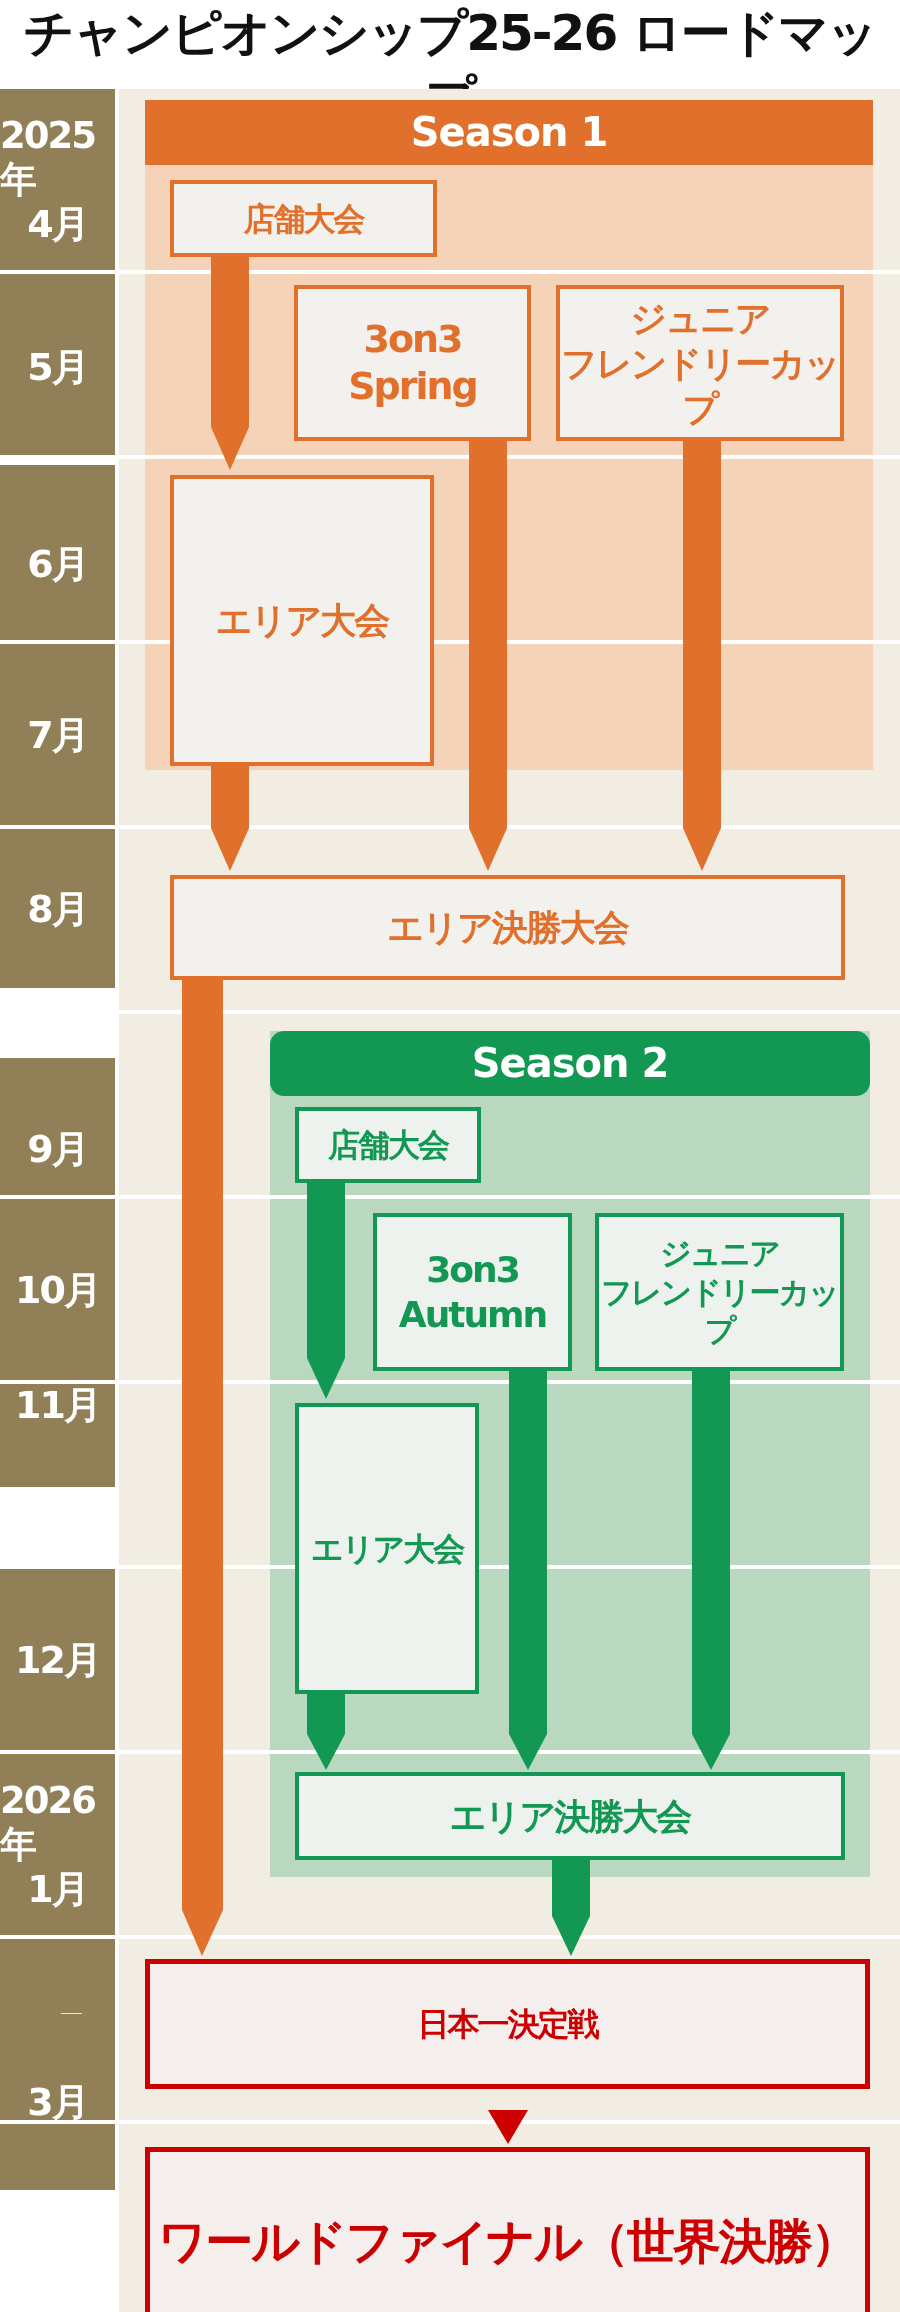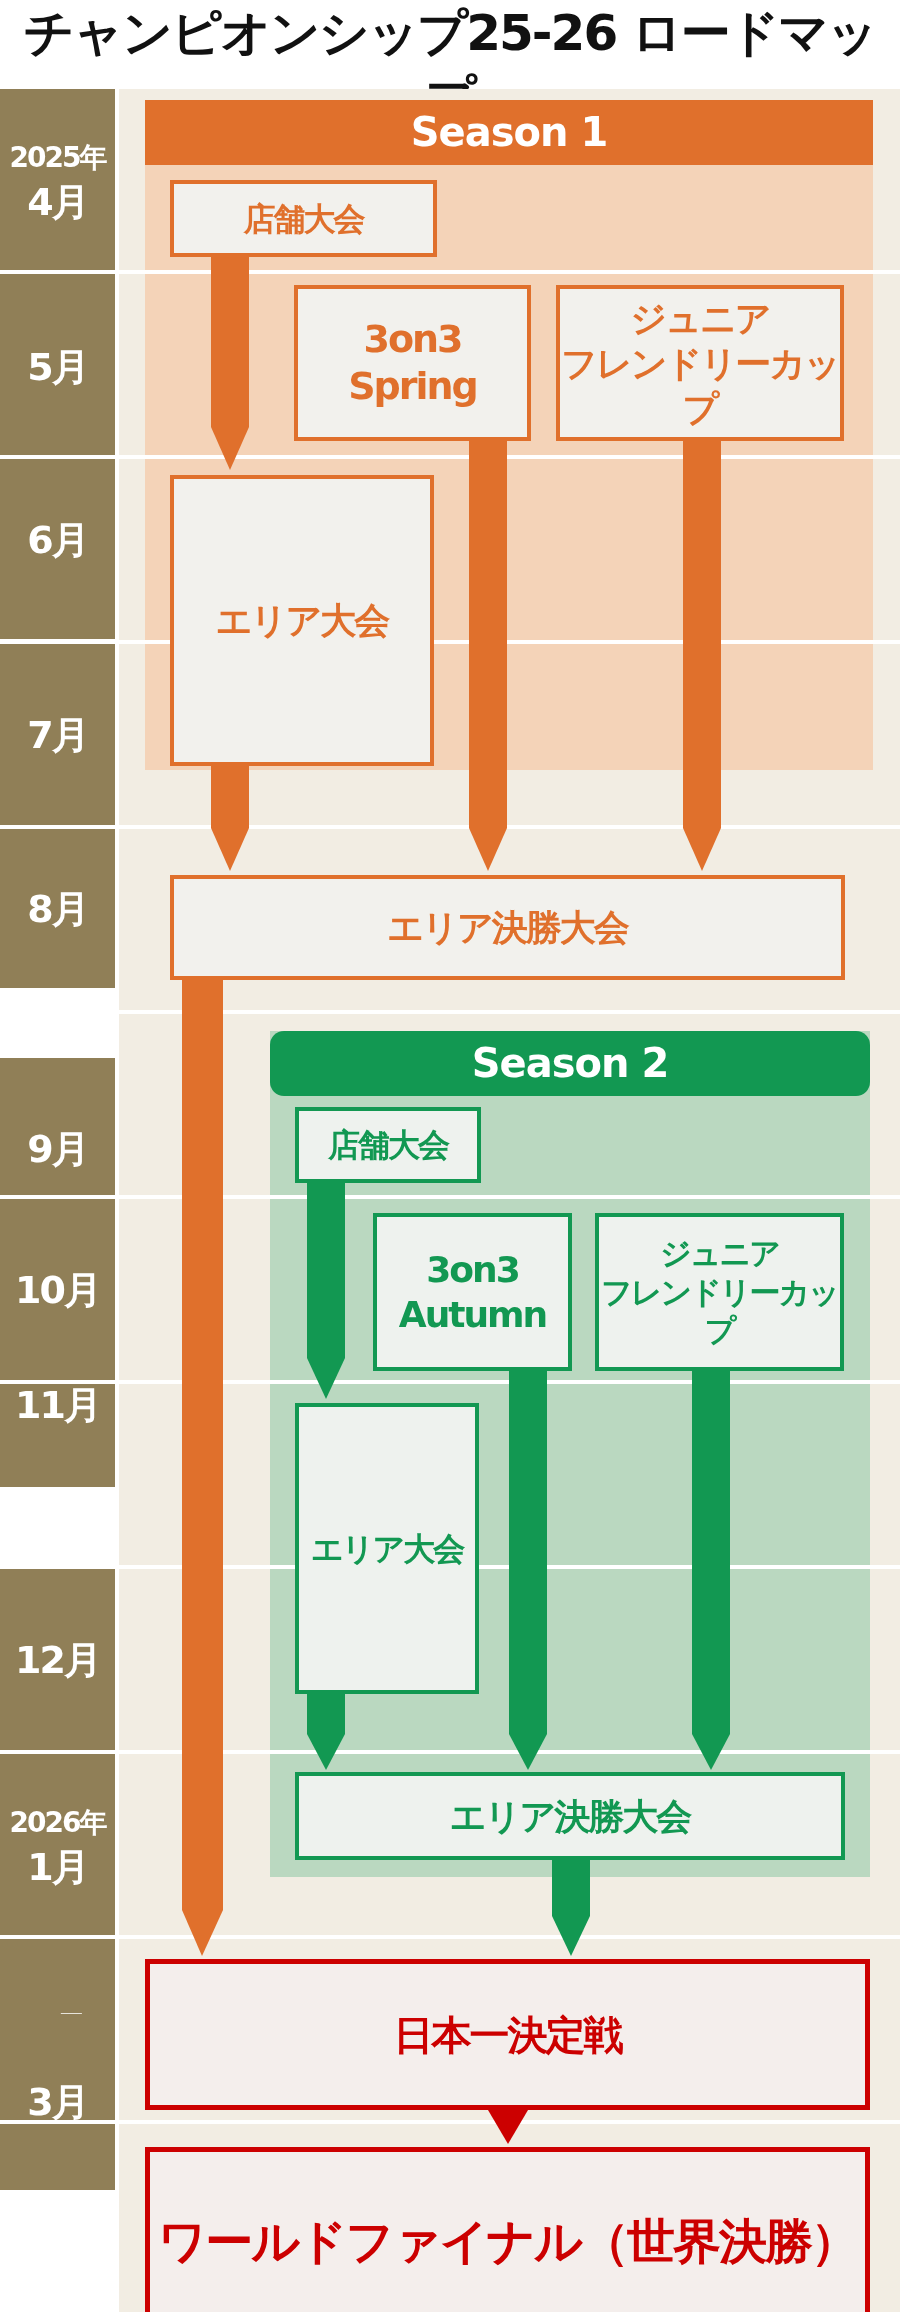--- a/index.html
+++ b/index.html
@@ -1,20 +1,20 @@
 <!DOCTYPE html>
 <html><head>
 <meta charset="utf-8">
 <style>
 *{box-sizing:border-box;margin:0;padding:0}
 body{width:900px;height:2312px;background:#fff;position:relative;overflow:hidden;font-family:"DejaVu Sans","Liberation Sans",sans-serif;}
 .title{position:absolute;left:0;top:0;width:900px;height:80px;text-align:center;font-size:50px;font-weight:bold;line-height:66px;color:#111;letter-spacing:-2px;}
 .monthcol{position:absolute;left:0;top:89px;width:115px;height:2223px;}
 .month{position:absolute;left:0;width:115px;background:#907f57;color:#fff;display:flex;flex-direction:column;align-items:center;justify-content:center;font-size:38px;font-weight:bold;line-height:44px;letter-spacing:-2px;}
-.month .yr{font-size:28px;}
+.month .yr{font-size:37px;}
 .board{position:absolute;left:119px;top:89px;width:781px;height:2223px;background:#f2ede3;}
 .hline{position:absolute;left:0;width:900px;height:4px;background:#fff;}
 .panel{position:absolute;}
 .s1{left:145px;top:100px;width:728px;height:670px;background:#f4d3b8;}
 .s2{left:270px;top:1031px;width:600px;height:846px;background:#bad8c0;}
 .phead{position:absolute;left:0;top:0;width:100%;height:65px;color:#fff;font-size:40px;font-weight:bold;text-align:center;line-height:65px;letter-spacing:-1px;}
 .s1 .phead{background:#e0702c;}
 .s2 .phead{background:#129852;border-radius:14px;}
 .box{position:absolute;background:#f2f1ed;border:4px solid;display:flex;align-items:center;justify-content:center;text-align:center;font-weight:bold;letter-spacing:-2px;line-height:1.25;}
 .o{border-color:#e0702c;color:#e0702c;}
@@ -32,21 +32,21 @@
 <div class="board"></div>
 
 <div class="monthcol">
   <div class="month" style="top:0;height:181px">
       <span class="yr">2025年</span>
       <span>4月</span>
     </div>
   <div class="month" style="top:185px;height:185px">
       <span>5月</span>
     </div>
-  <div class="month" style="top:352px;height:198px">
+  <div class="month" style="top:376px;height:198px">
       <span>6月</span>
     </div>
   <div class="month" style="top:555px;height:181px">
       <span>7月</span>
     </div>
   <div class="month" style="top:740px;height:159px">
       <span>8月</span>
     </div>
   <div class="month" style="top:969px;height:181px">
       <span>9月</span>
@@ -151,17 +151,17 @@
   <span>3on3</span>
     <span>Autumn</span>
 </div>
 <div class="box g" style="left:595px;top:1213px;width:249px;height:158px;font-size:31px;flex-direction:column">
   <span>ジュニア</span>
     <span>フレンドリーカップ</span>
 </div>
 <div class="box g" style="left:295px;top:1403px;width:184px;height:291px;font-size:32px">エリア大会</div>
 <div class="box g" style="left:295px;top:1772px;width:550px;height:88px;font-size:36px">エリア決勝大会</div>
 
-<div class="box r" style="left:145px;top:1959px;width:725px;height:151px;font-size:40px">日本一決定戦</div>
+<div class="box r" style="left:145px;top:1959px;width:725px;height:130px;font-size:32px">日本一決定戦</div>
 <div class="arrow" style="left:488px;top:2110px;width:40px;height:34px">
   <div class="head" style="border-left:20px solid transparent;border-right:20px solid transparent;border-top:34px solid #cc0000"></div>
 </div>
 <div class="box r" style="left:145px;top:2147px;width:725px;height:188px;font-size:48px">ワールドファイナル（世界決勝）</div>
 
 </body></html>

